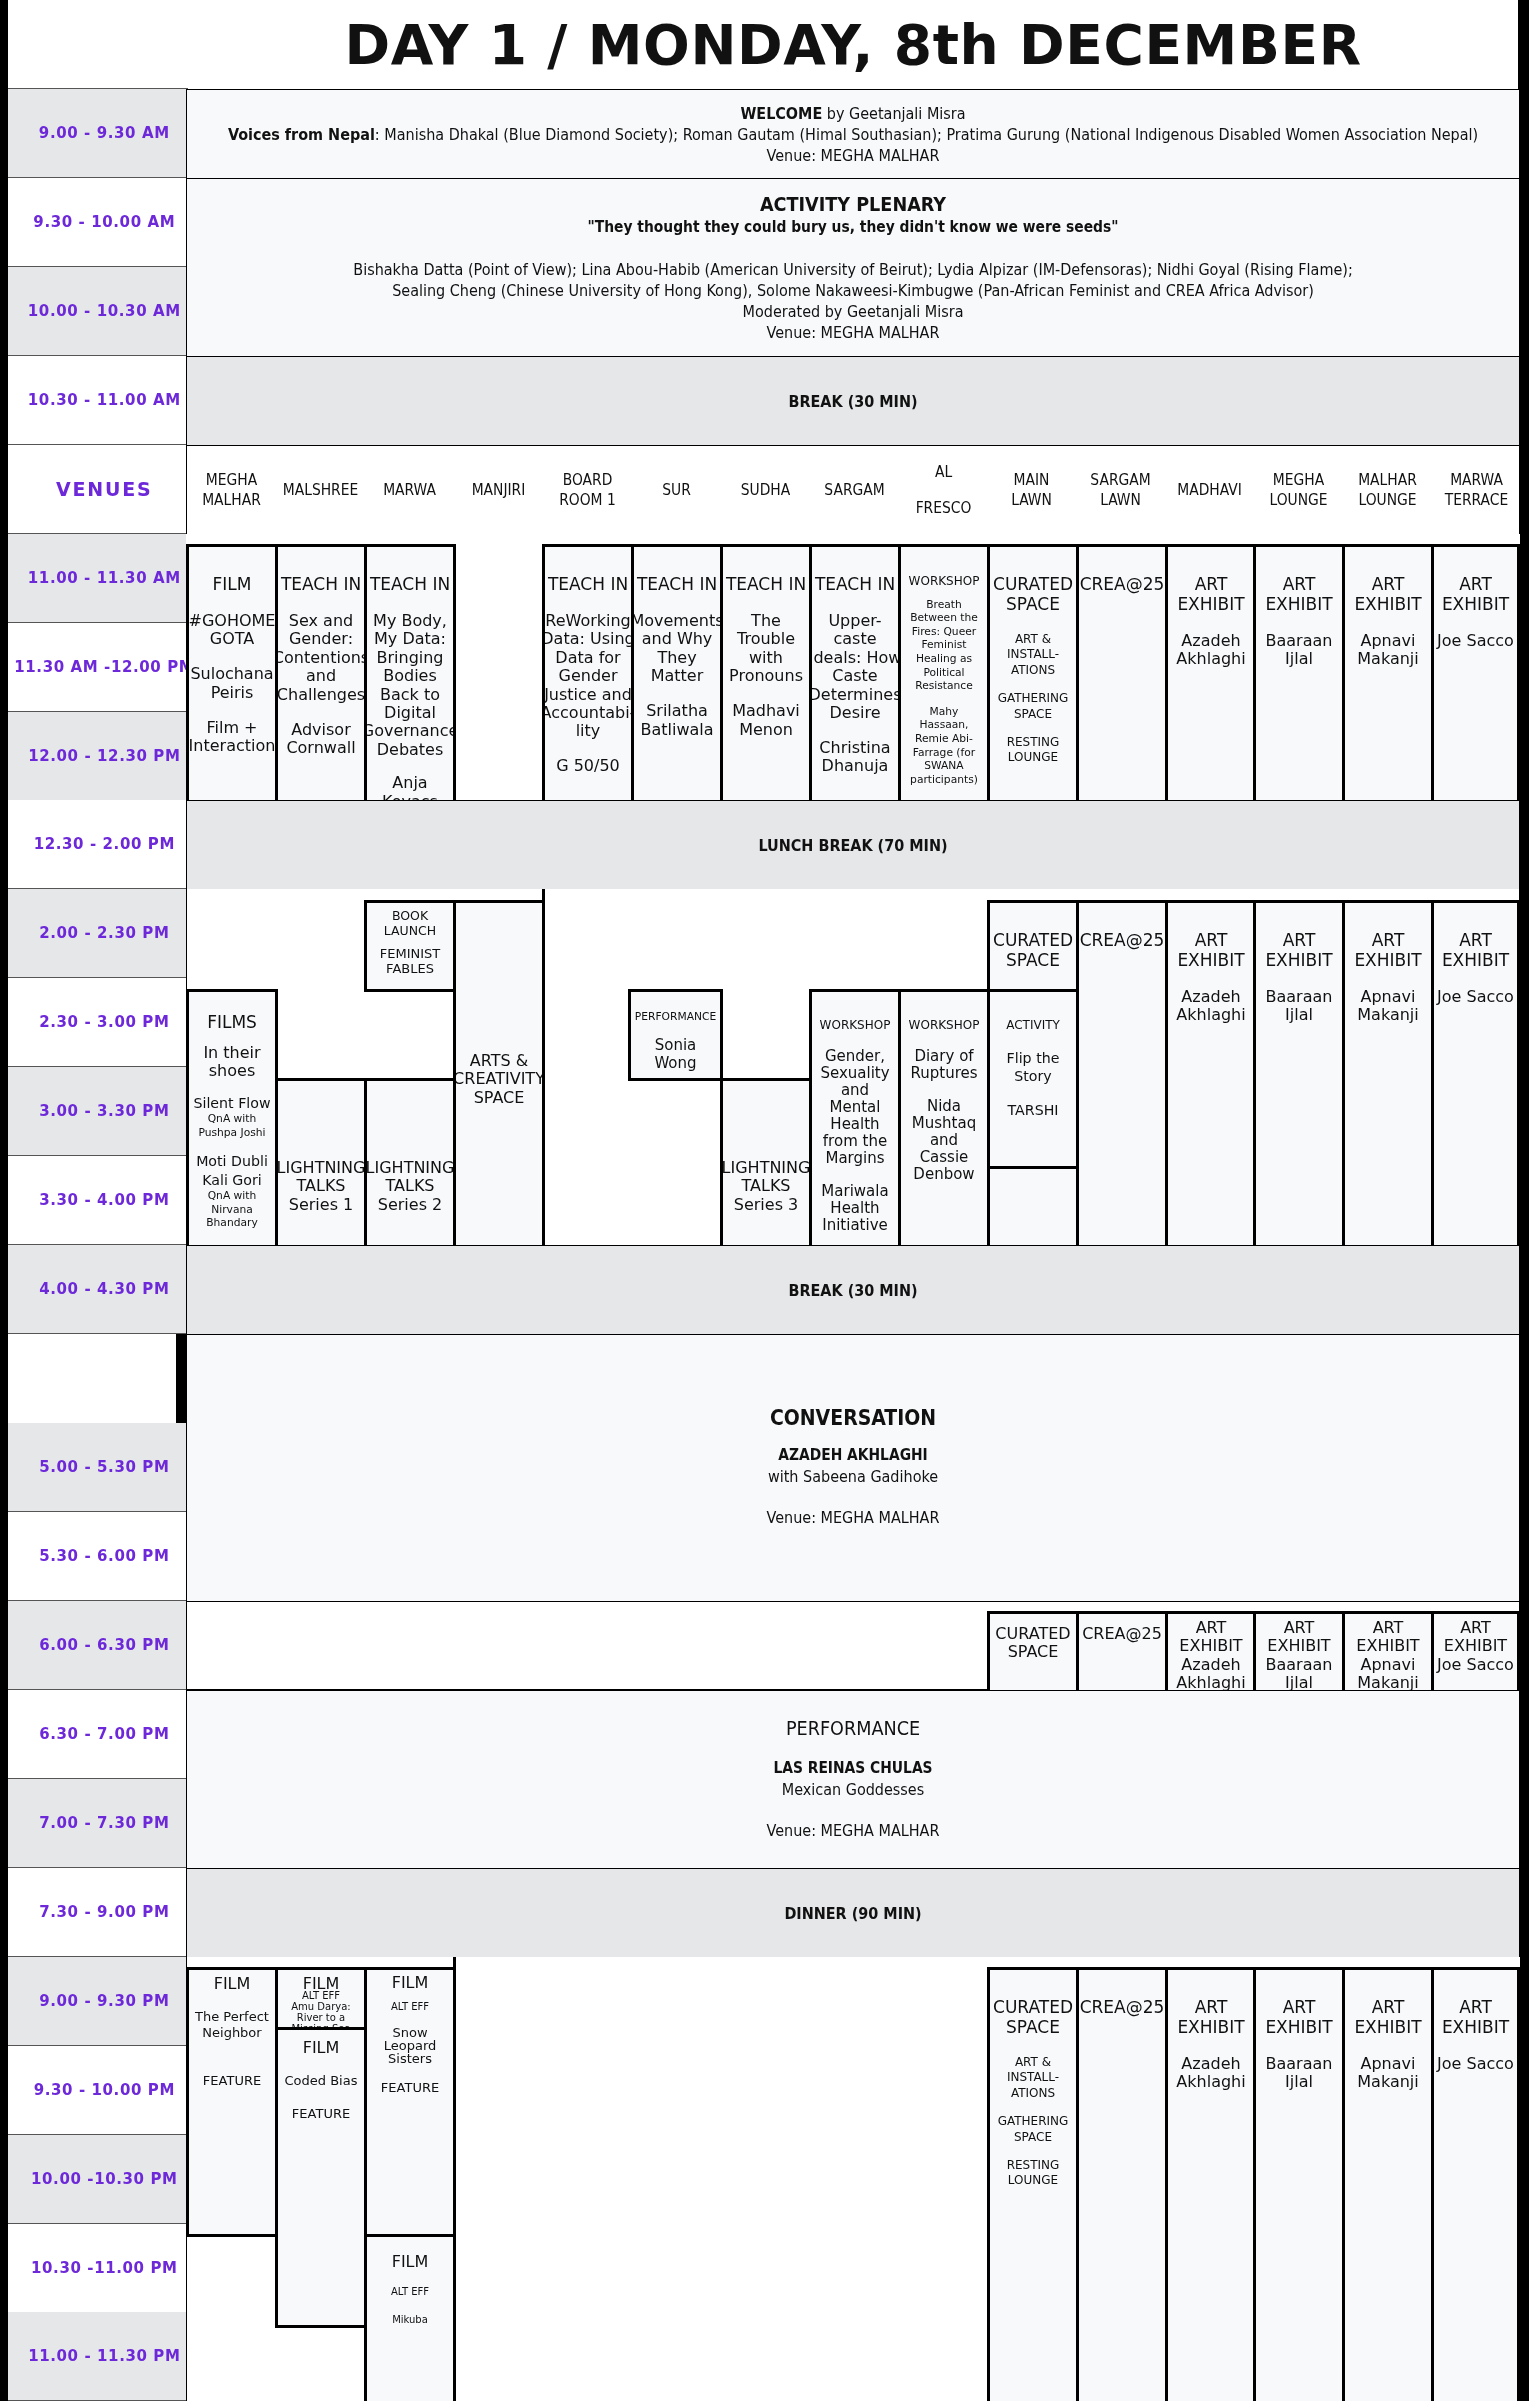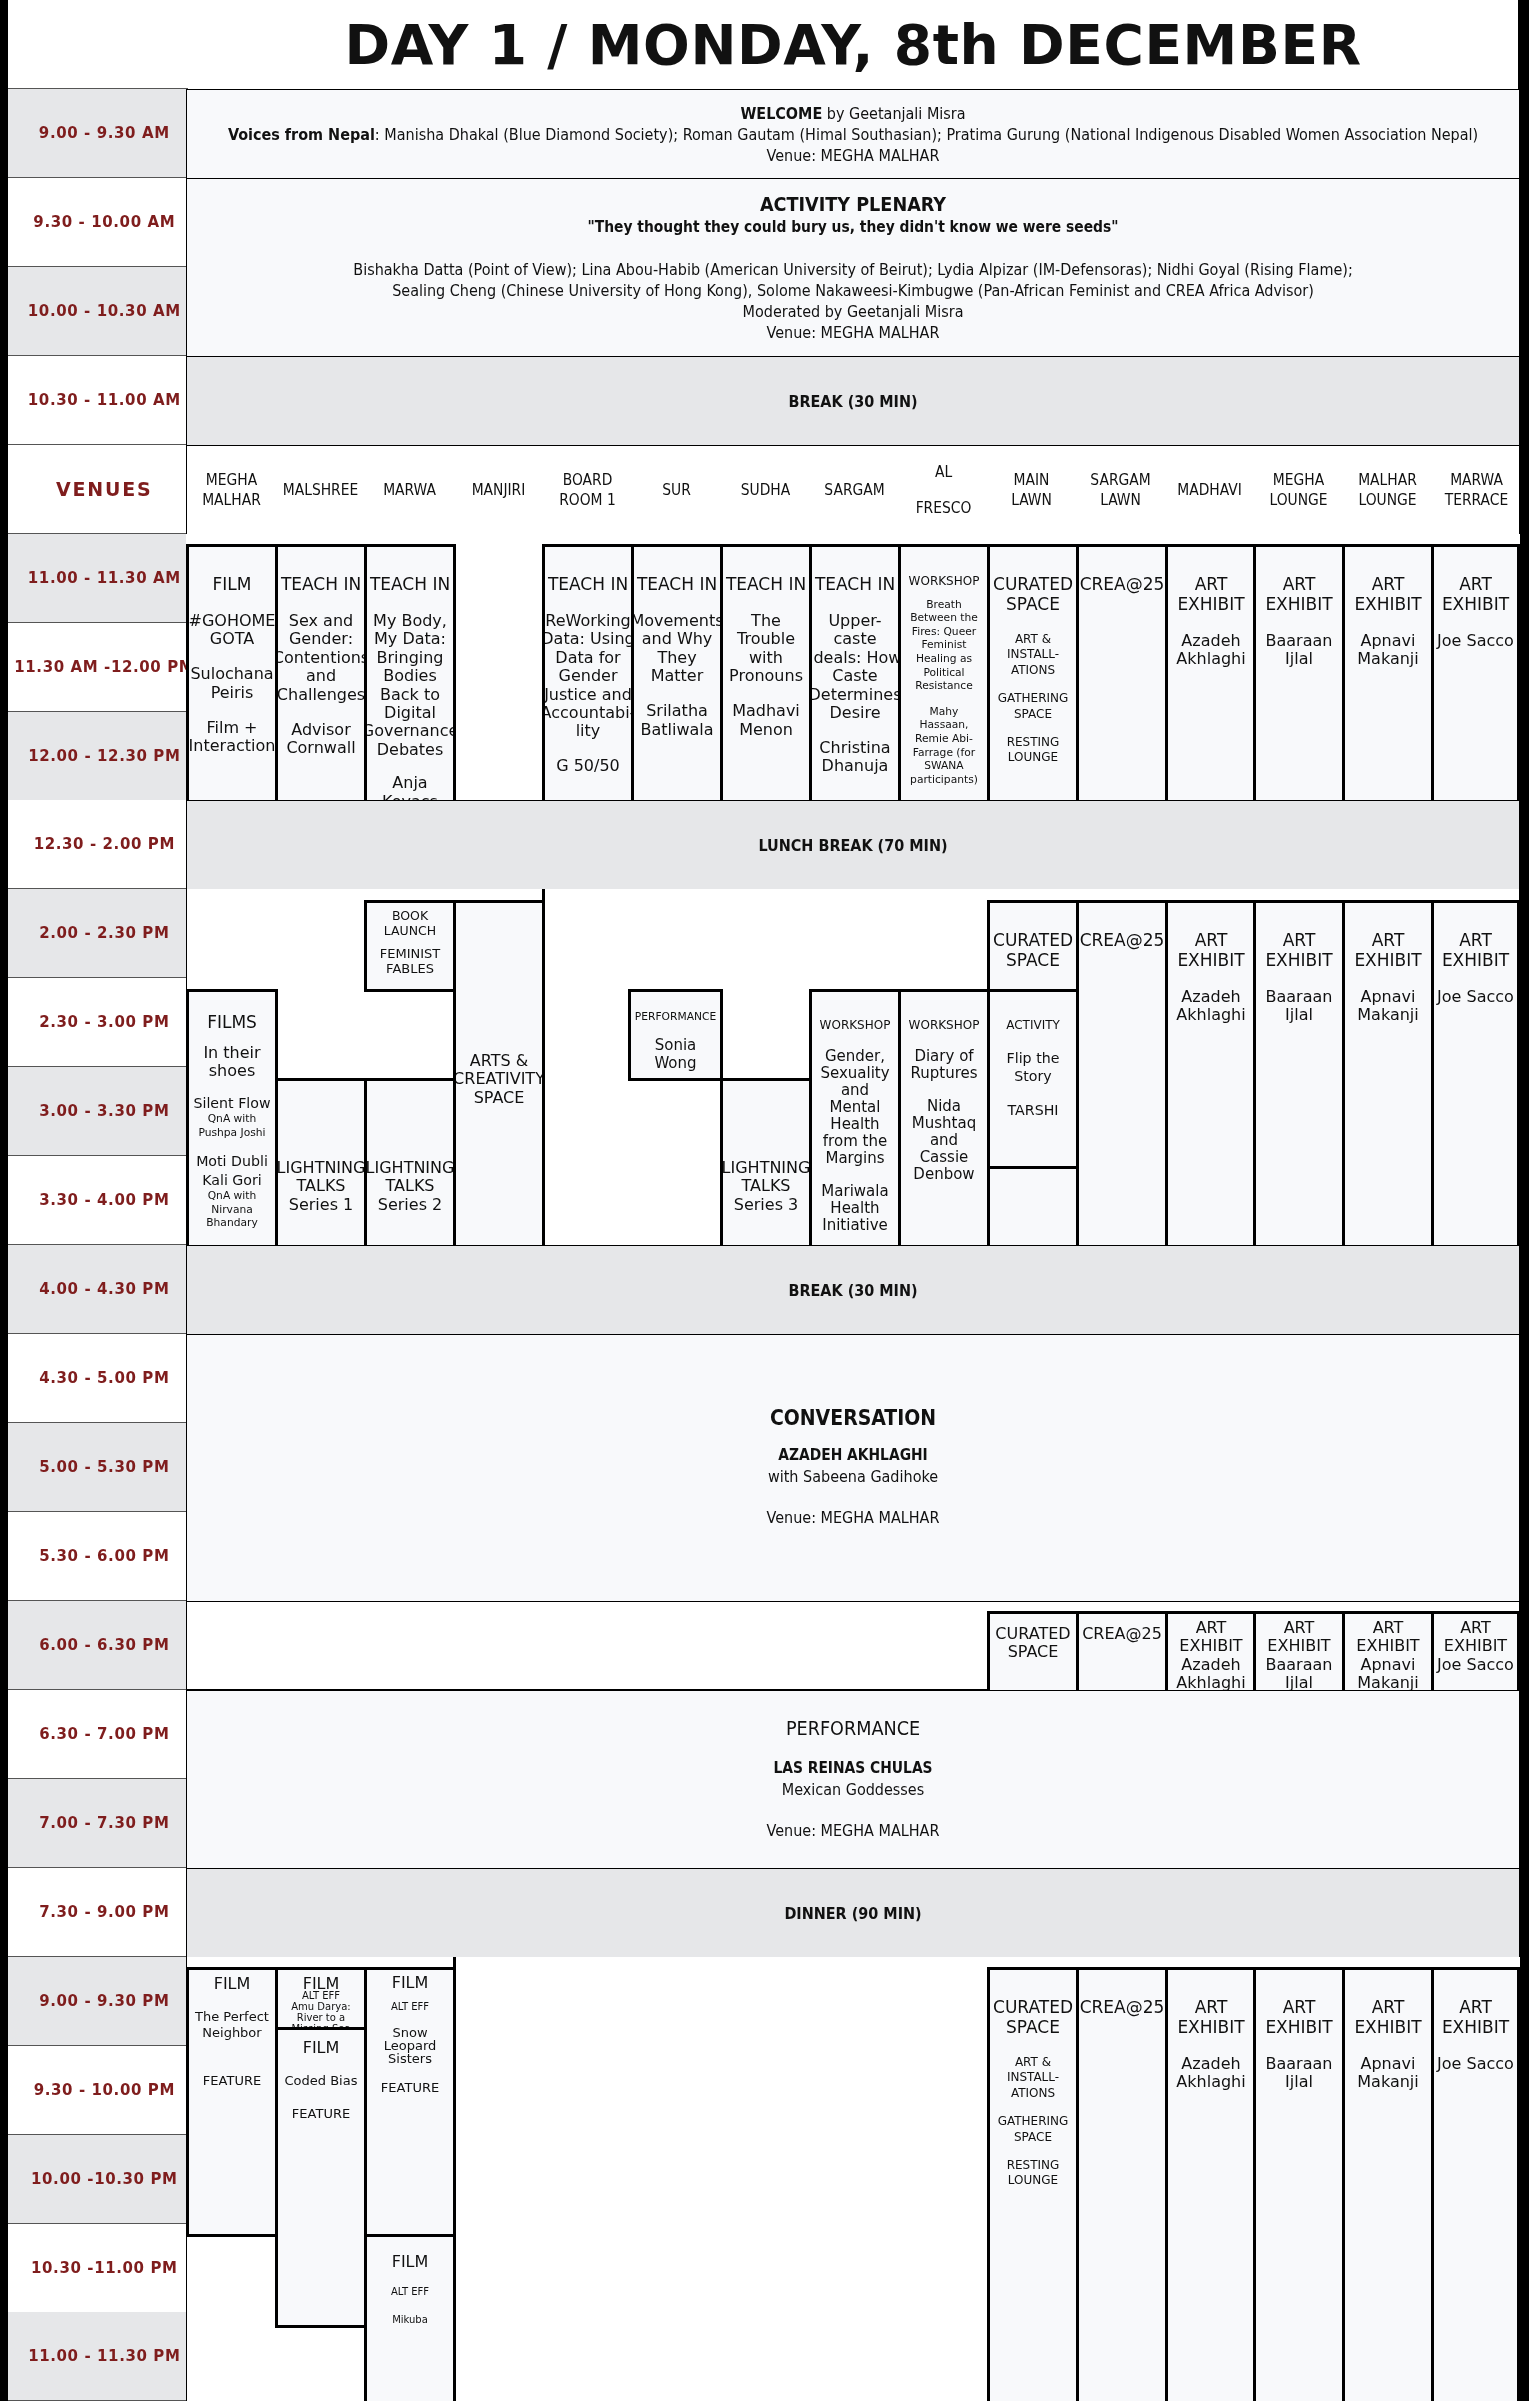--- a/index.html
+++ b/index.html
@@ -1,21 +1,21 @@
 <!DOCTYPE html>
 <html style="font-size:9.5px"><head>
 <meta charset="utf-8">
 <style>
   * { box-sizing: border-box; margin: 0; padding: 0; }
   html, body { width: 1529px; height: 2401px; background: #000; overflow: hidden; }
   body { position: relative; font-family: "DejaVu Sans", "Liberation Sans", sans-serif; color: #111; }
   .timecol { position: absolute; left: 8.3px; width: 168px; }
   .tcell { position: absolute; left: 0; width: 192px; display: flex; align-items: center; justify-content: center;
            font-family: "DejaVu Sans", sans-serif; font-weight: bold; font-size: 15px; letter-spacing: 0.6px;
-           border-bottom: 1.2px solid #555; color: #7f1d1d; }
+           border-bottom: 1.2px solid #555; color: #6d28d9; }
   .tcell.g { background: #e6e7e9; }
   .tcell.w { background: #ffffff; }
   .tcell.venues { font-size: 19px; letter-spacing: 1.8px; }
   .block { position: absolute; display: flex; flex-direction: column; align-items: center; justify-content: center;
            text-align: center; background: #f8f9fb; border: 1.8px solid #000; font-family: "DejaVu Sans Condensed","DejaVu Sans", sans-serif; }
   .block.grey { background: #e6e7e9; }
   .block.white { background: #ffffff; }
   .cell { position: absolute; display: flex; flex-direction: column; align-items: center; justify-content: flex-start;
           text-align: center; background: #f8f9fb; border: 3px solid #000; padding: 27px 2.4px 0 2.4px;
           font-size: 16px; line-height: 18.4px; overflow: hidden; margin-top: 12px; }
@@ -42,21 +42,20 @@
   <div class="tcell w venues" style="top:445px; height:89px;">VENUES</div>
   <div class="tcell g" style="top:534px; height:89px;">11.00 - 11.30 AM</div>
   <div class="tcell w" style="top:623px; height:89px;">11.30 AM -12.00 PM</div>
   <div class="tcell g" style="top:712px; height:89px;">12.00 - 12.30 PM</div>
   <div class="tcell w" style="top:800px; height:89px;">12.30 - 2.00 PM</div>
   <div class="tcell g" style="top:889px; height:89px;">2.00 - 2.30 PM</div>
   <div class="tcell w" style="top:978px; height:89px;">2.30 - 3.00 PM</div>
   <div class="tcell g" style="top:1067px; height:89px;">3.00 - 3.30 PM</div>
   <div class="tcell w" style="top:1156px; height:89px;">3.30 - 4.00 PM</div>
   <div class="tcell g" style="top:1245px; height:89px;">4.00 - 4.30 PM</div>
-  <div class="tcell w" style="top:1334px; height:89px;">4.30 - 5.00 PM</div>
   <div class="tcell g" style="top:1423px; height:89px;">5.00 - 5.30 PM</div>
   <div class="tcell w" style="top:1512px; height:89px;">5.30 - 6.00 PM</div>
   <div class="tcell g" style="top:1601px; height:89px;">6.00 - 6.30 PM</div>
   <div class="tcell w" style="top:1690px; height:89px;">6.30 - 7.00 PM</div>
   <div class="tcell g" style="top:1779px; height:89px;">7.00 - 7.30 PM</div>
   <div class="tcell w" style="top:1868px; height:89px;">7.30 - 9.00 PM</div>
   <div class="tcell g" style="top:1957px; height:89px;">9.00 - 9.30 PM</div>
   <div class="tcell w" style="top:2046px; height:89px;">9.30 - 10.00 PM</div>
   <div class="tcell g" style="top:2135px; height:89px;">10.00 -10.30 PM</div>
   <div class="tcell w" style="top:2224px; height:89px;">10.30 -11.00 PM</div>

